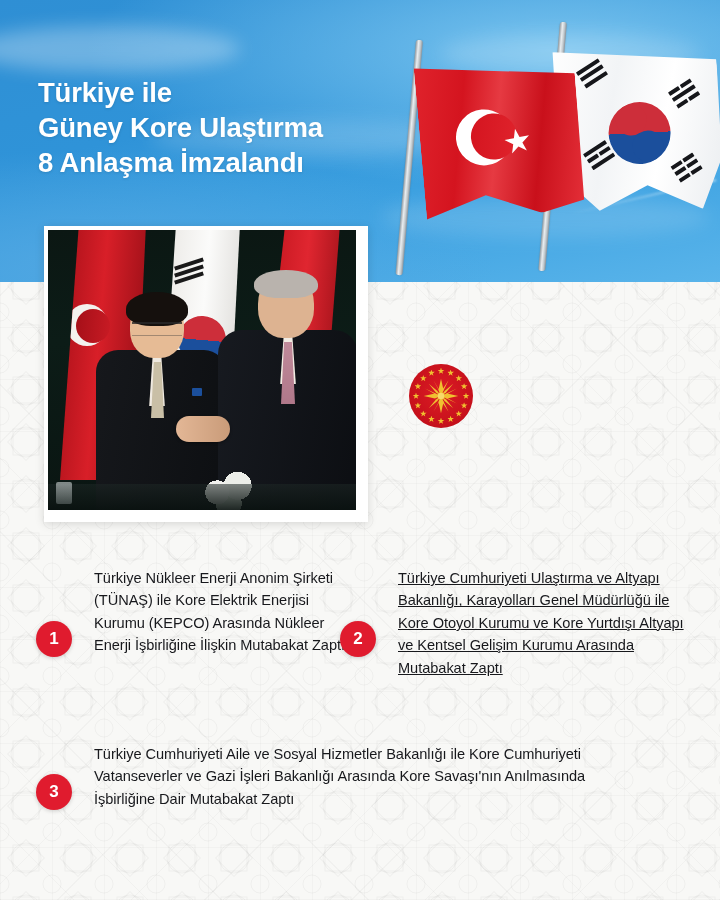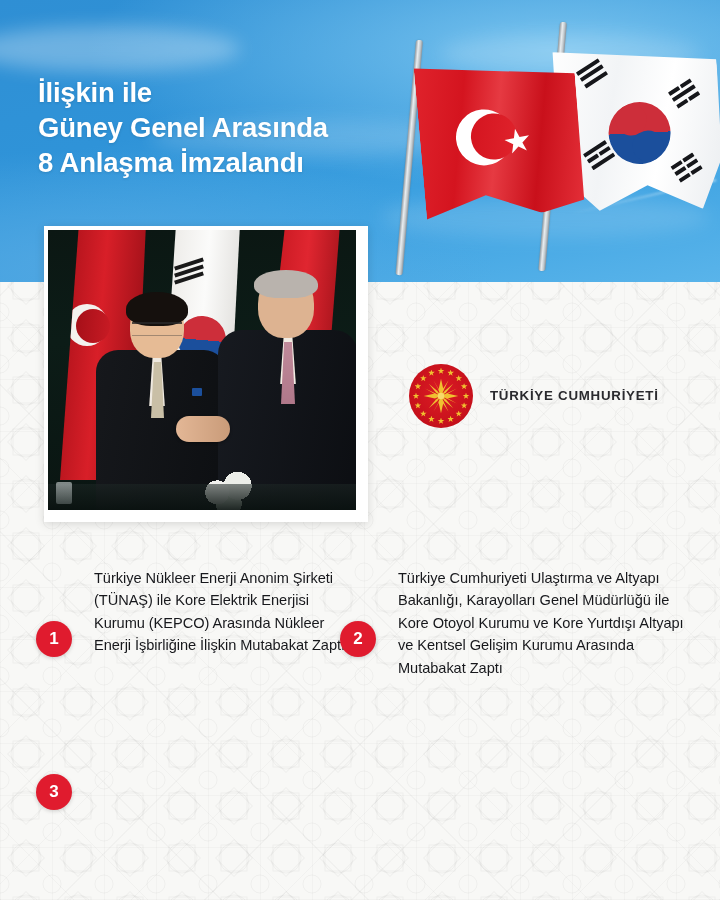--- a/index.html
+++ b/index.html
@@ -229,21 +229,21 @@
   .item-text{
     color:#17181c;font-size:14.6px;line-height:22.4px;font-weight:500;letter-spacing:-.05px;
   }
 
   .item-1{left:36px;top:567px;width:330px;}
   .item-1 .num{margin-top:54px;}
   .item-1 .item-text{margin-left:22px;width:252px;}
 
   .item-2{left:340px;top:567px;width:370px;}
   .item-2 .num{margin-top:54px;}
-  .item-2 .item-text{margin-left:22px;width:290px;}
+  .item-2 .item-text{margin-left:22px;width:290px;text-decoration:underline;}
 
   .item-3{left:36px;top:743px;width:620px;}
   .item-3 .num{margin-top:31px;}
   .item-3 .item-text{margin-left:22px;width:520px;}
 </style>
 </head>
 <body>
 
 <div class="bg-pattern"></div>
 <svg class="bg-pattern-dots" width="720" height="900">
@@ -318,22 +318,22 @@
         </div>
     </div>
 
     <div class="flag-tr">
       <div class="crescent"></div>
       <div class="star5"></div>
     </div>
   </div>
 
   <h1 class="header-title">
-    <span>İlişkin ile</span>
-    <span>Güney Genel Arasında</span>
+    <span>Türkiye ile</span>
+    <span>Güney Kore Ulaştırma</span>
     <span>8 Anlaşma İmzalandı</span>
   </h1>
 </div>
 
 <div class="photo-wrap">
   <div class="photo">
     <div class="ph-flag-tr"></div>
     <div class="ph-flag-kr">
       <div class="ph-kr-bars">
           <i></i>
@@ -405,33 +405,33 @@
         <path d="M71 94 L54 68 L50 50 L57 65 Z"></path>
         <path d="M29 94 L46 65 L50 50 L43 68 Z"></path>
         <path d="M6 71 L35 57 L50 50 L32 58 Z"></path>
         <path d="M6 29 L32 42 L50 50 L35 46 Z"></path>
         <path d="M29 6 L43 32 L50 50 L46 35 Z"></path>
       </g>
       <circle cx="50" cy="50" r="9" fill="#f7d96a"></circle>
     </svg>
   </div>
   <div class="logo-text">
-    <span>TÜRKİYE CUMHURİYETİ</span>
   </div>
 </div>
 
 <div class="items">
 
   <div class="item item-1">
     <div class="num">1</div>
     <div class="item-text">Türkiye Nükleer Enerji Anonim Şirketi (TÜNAŞ) ile Kore Elektrik Enerjisi Kurumu (KEPCO) Arasında Nükleer Enerji İşbirliğine İlişkin Mutabakat Zaptı</div>
   </div>
 
   <div class="item item-2">
     <div class="num">2</div>
     <div class="item-text">Türkiye Cumhuriyeti Ulaştırma ve Altyapı Bakanlığı, Karayolları Genel Müdürlüğü ile Kore Otoyol Kurumu ve Kore Yurtdışı Altyapı ve Kentsel Gelişim Kurumu Arasında Mutabakat Zaptı</div>
   </div>
 
   <div class="item item-3">
     <div class="num">3</div>
+    <div class="item-text">Türkiye Cumhuriyeti Aile ve Sosyal Hizmetler Bakanlığı ile Kore Cumhuriyeti Vatanseverler ve Gazi İşleri Bakanlığı Arasında Kore Savaşı'nın Anılmasında İşbirliğine Dair Mutabakat Zaptı</div>
   </div>
 
 </div>
 
 </body></html>

